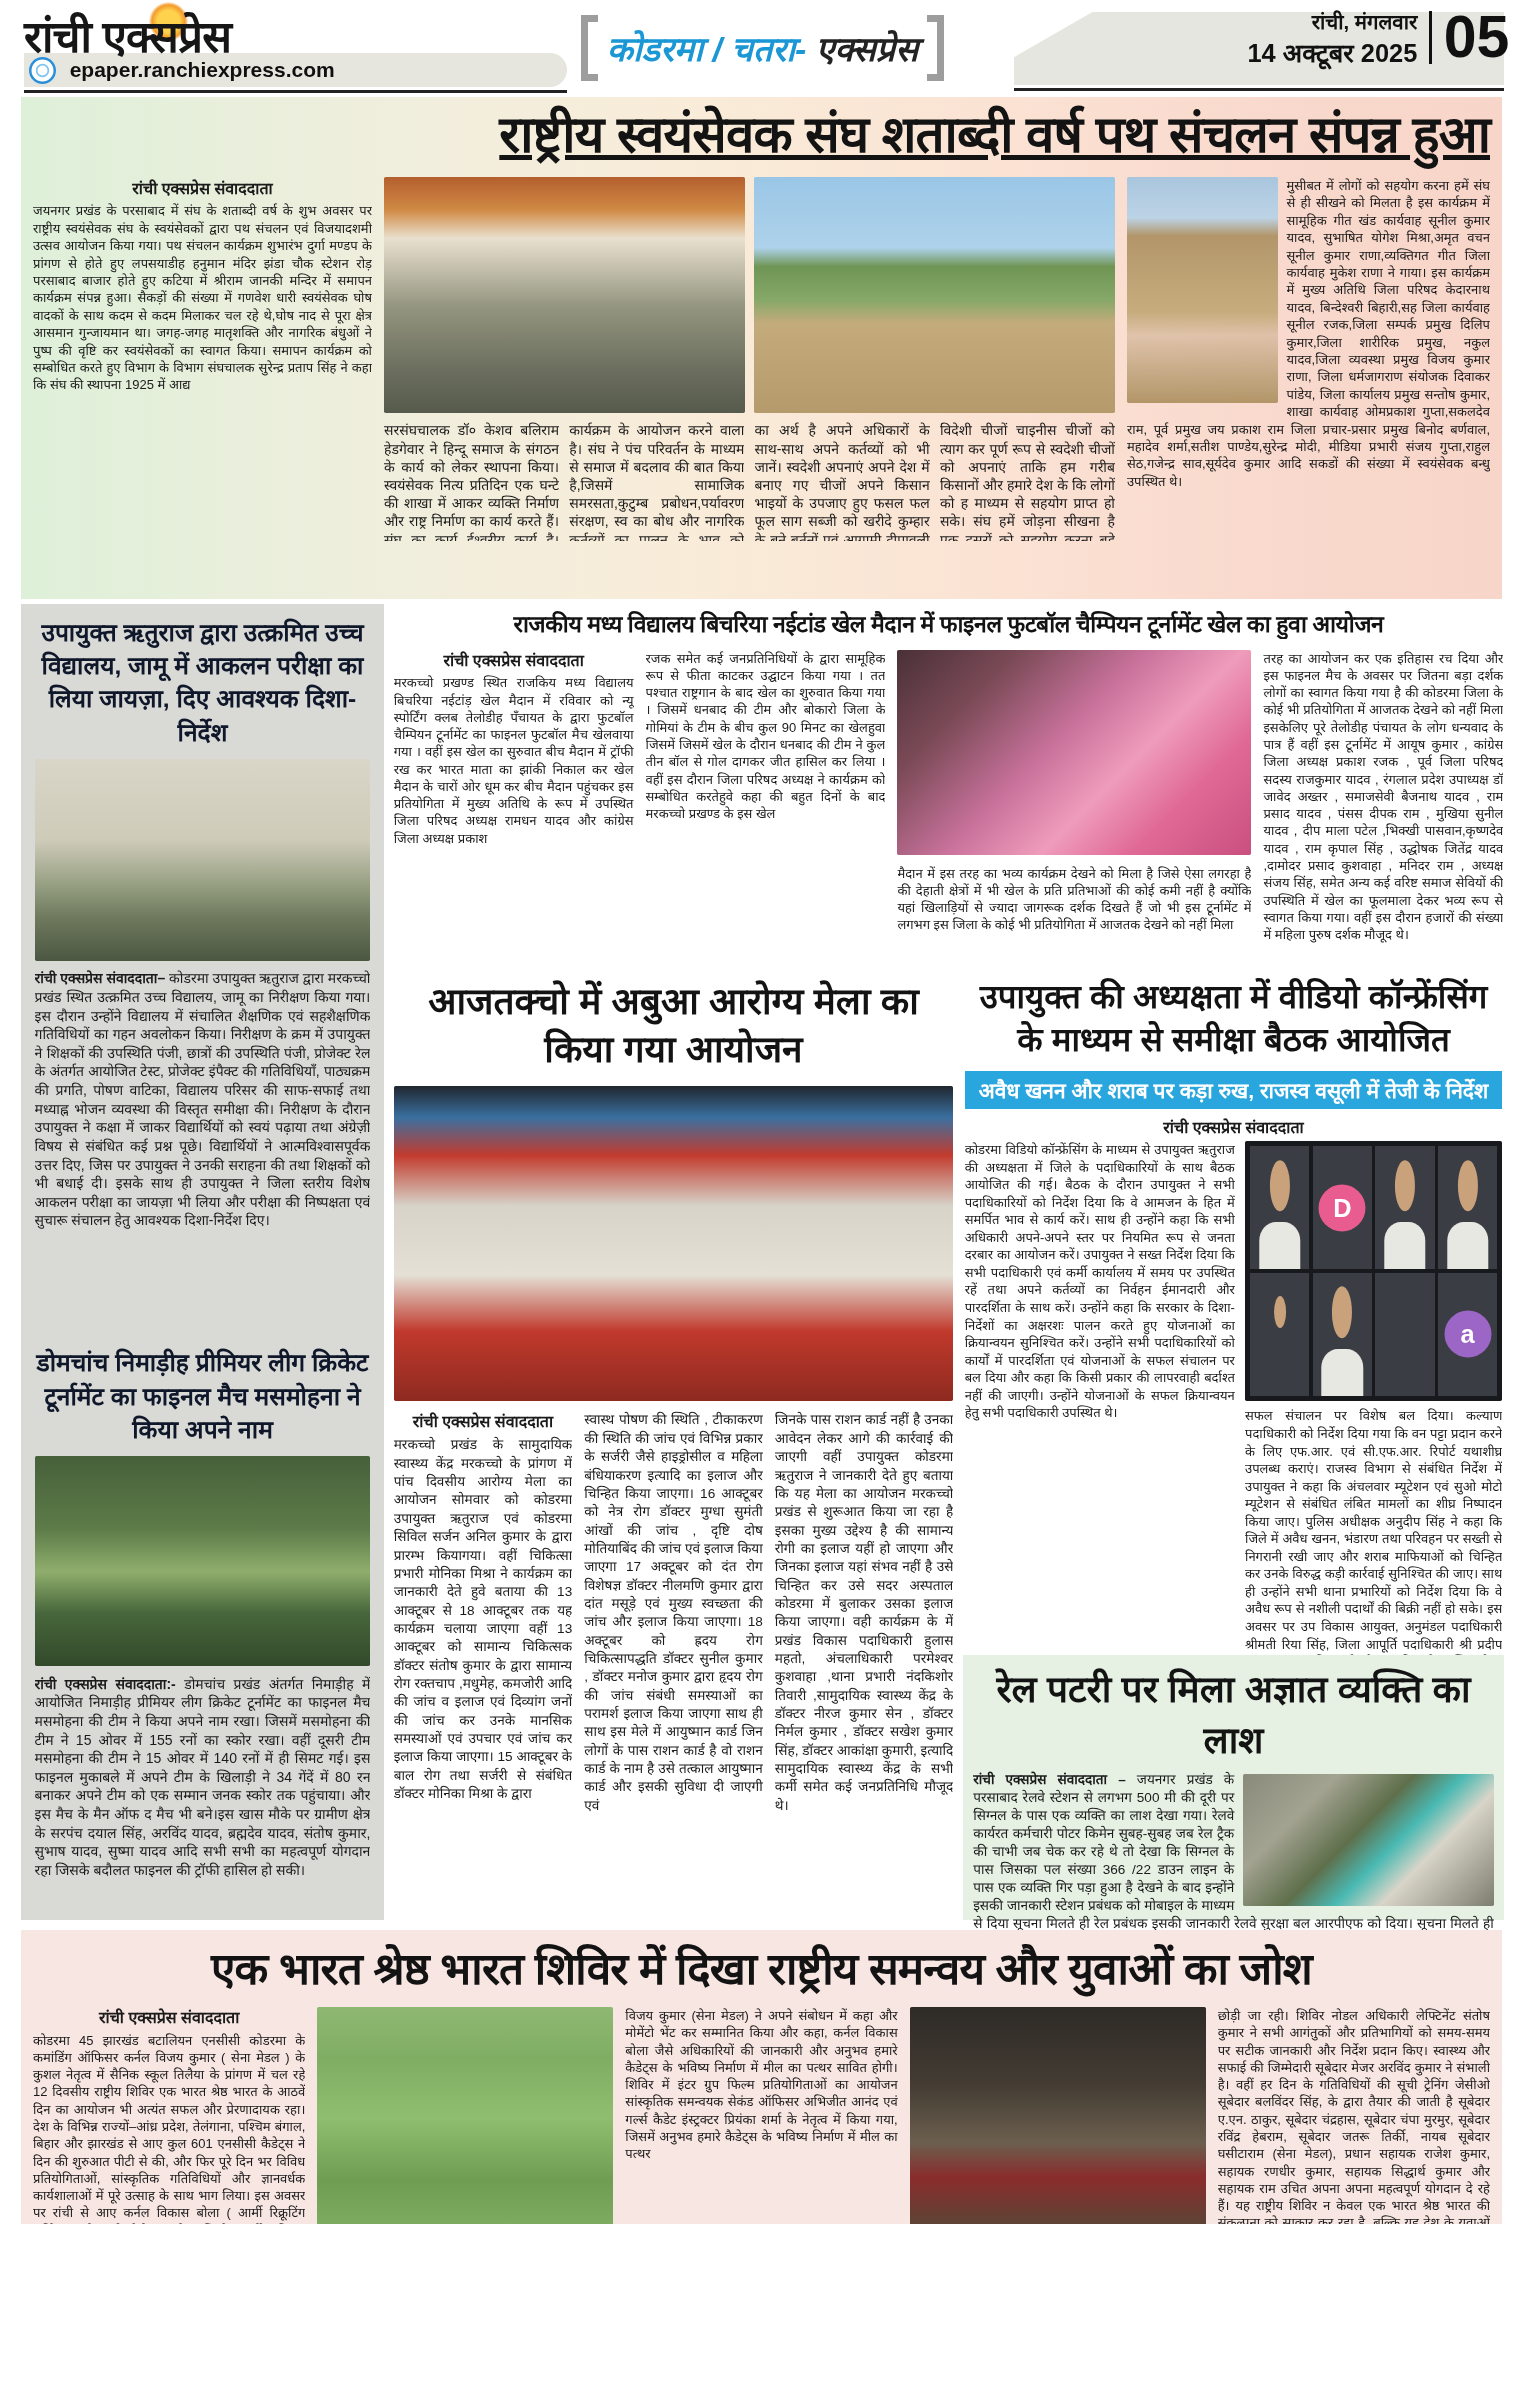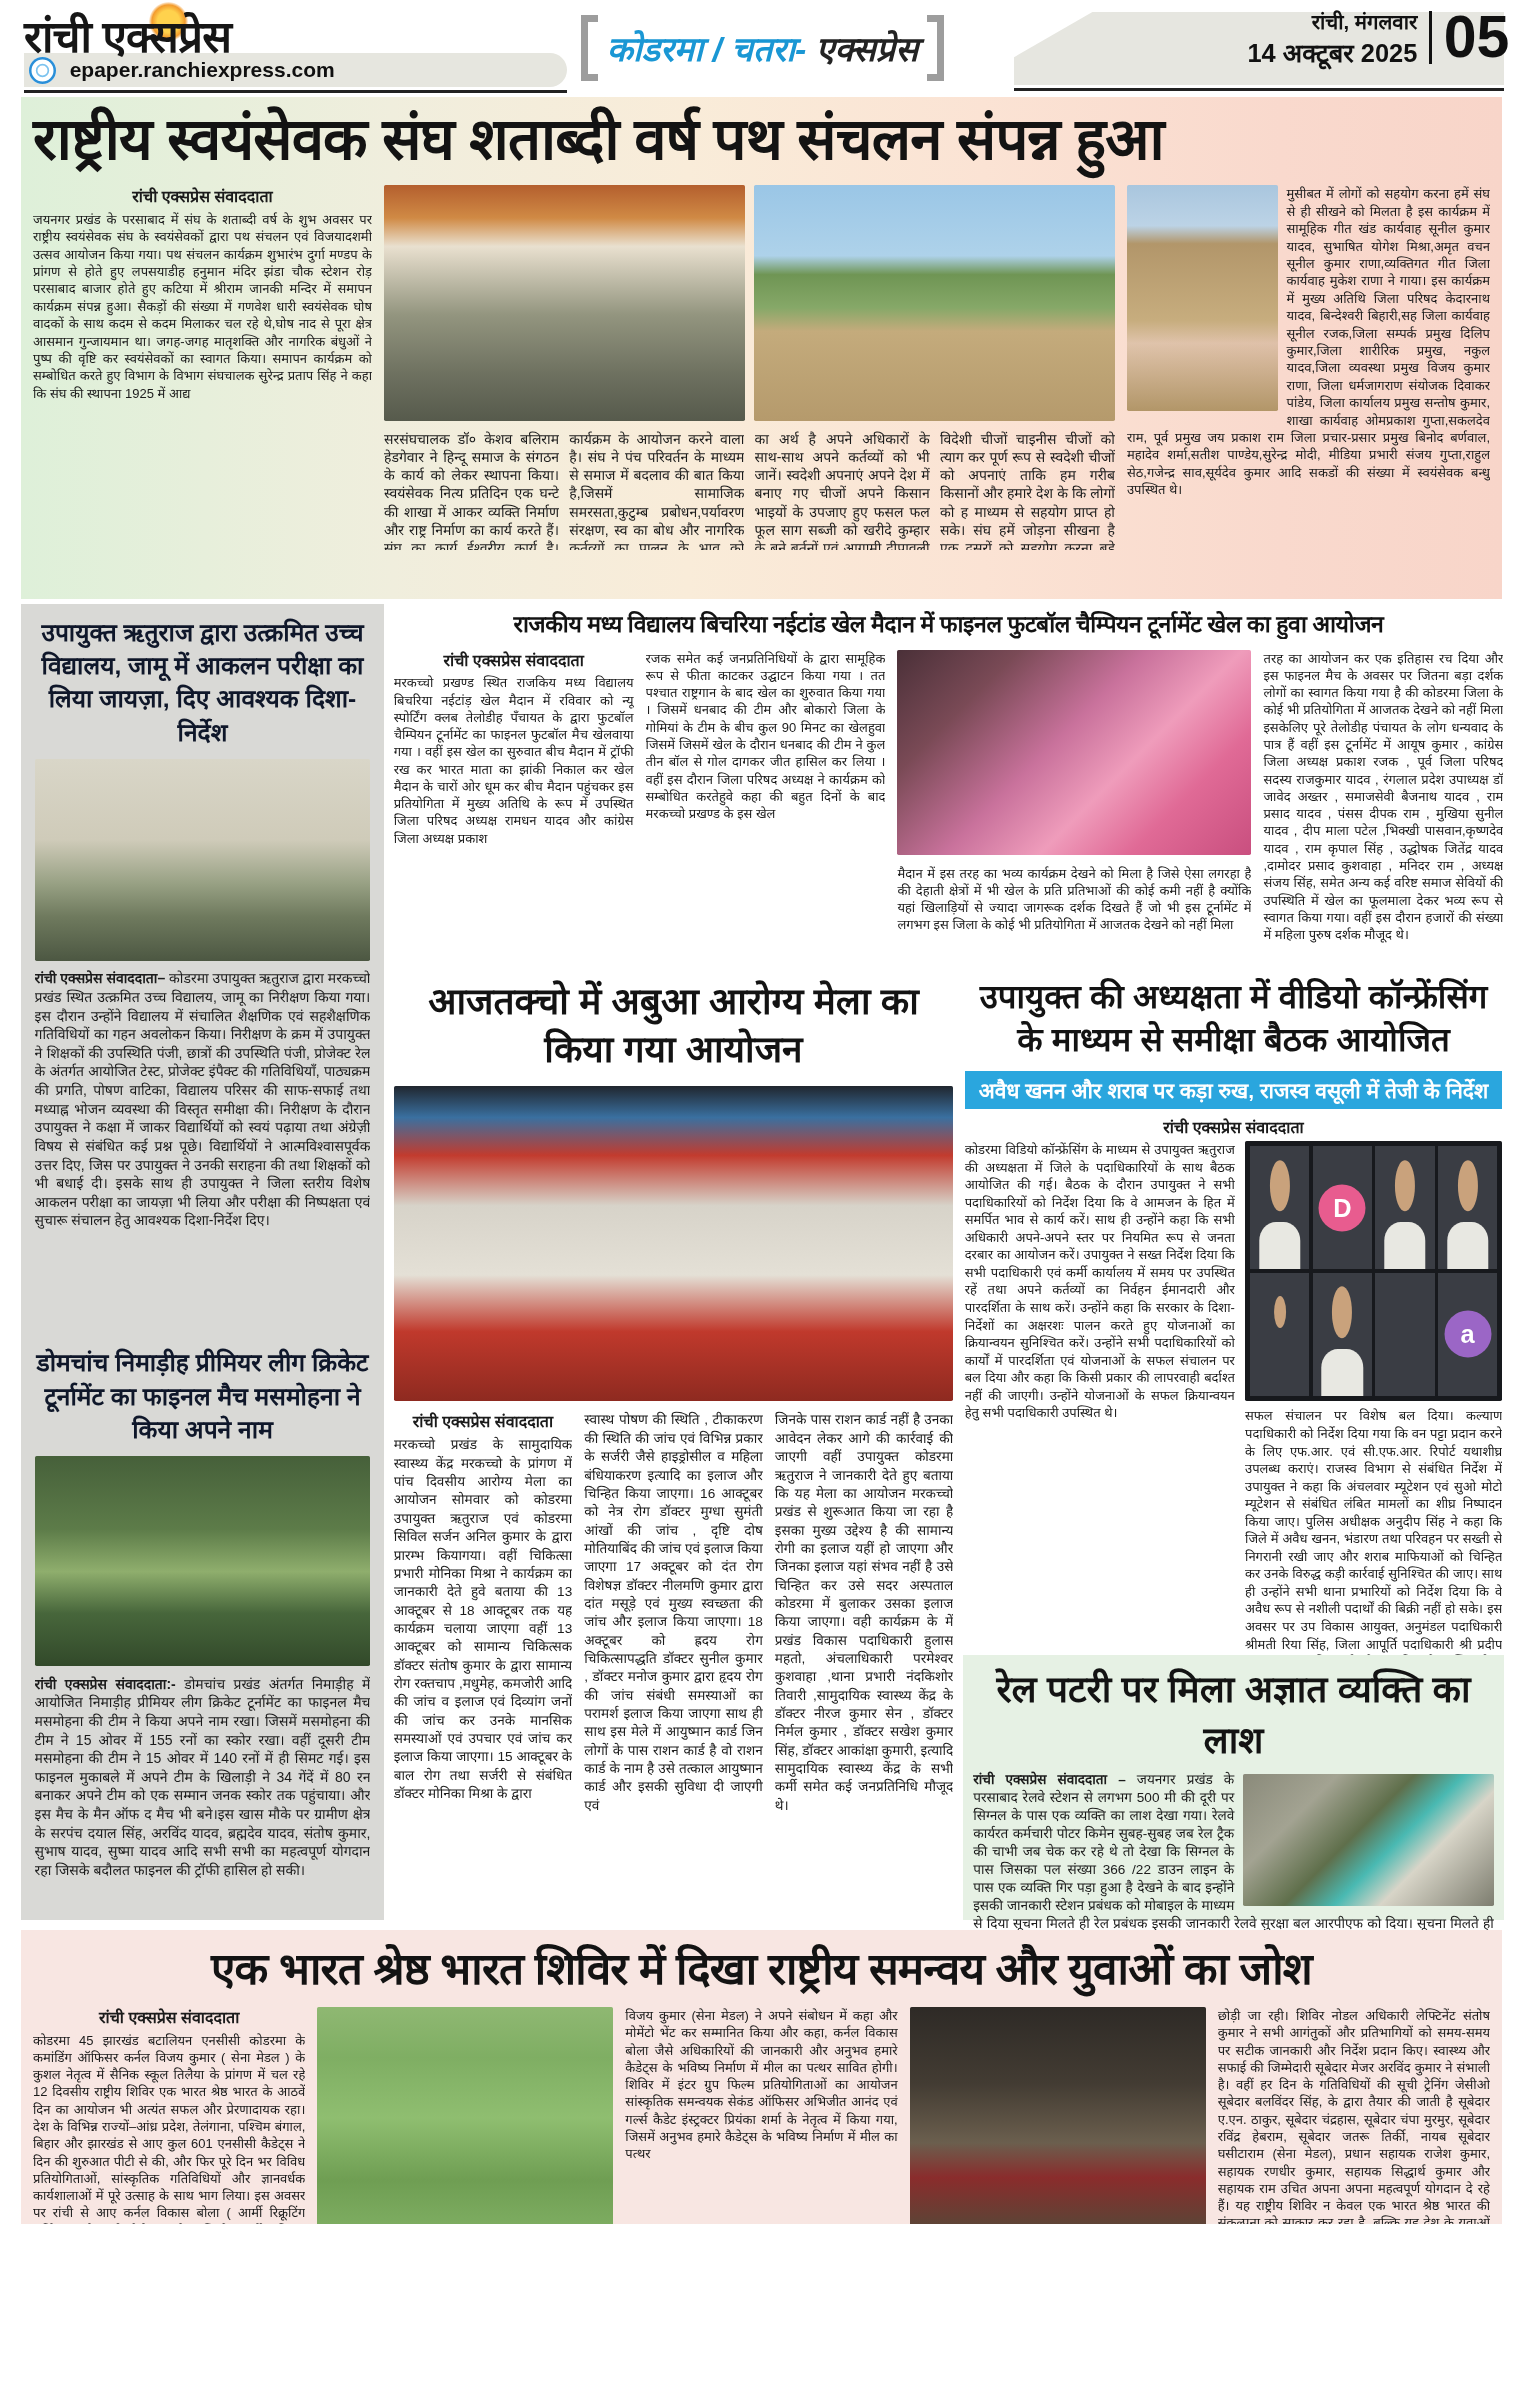--- a/index.html
+++ b/index.html
@@ -39,21 +39,21 @@
   #date-line1 { font-size:20.4px; }
   #date-line2 { font-size:25.4px; }
   #date-divider { width:2.5px; height:53px; background:#111; }
   #page-number { font-size:59px; font-weight:800; color:#111; line-height:1; }
   #rule-right { position:absolute; left:1014px; top:88px; width:490px; height:2.5px; background:#222; }
 
   
   #lead { top:97px; left:21px; width:1481px; height:502px;
           background:linear-gradient(90deg,#def0d9 0%,#f0eedd 25%,#f9ecd9 45%,#fbe3d4 65%,#f9d9cd 85%,#f8d5c9 100%);
           padding:6.8px 12px; }
-  #lead-headline { font-size:58px; font-weight:800; letter-spacing:-0.8px; text-align:left; color:#131313; line-height:1.2; }
+  #lead-headline { font-size:51px; font-weight:800; letter-spacing:-0.8px; text-align:right; color:#131313; line-height:1.2;text-decoration:underline; }
   #lead-body { display:flex; gap:12px; margin-top:12px; height:365px; }
   #lead-col1 { width:339px; }
   .byline { font-weight:800; text-align:center; font-size:16px; margin-bottom:3.4px; }
   .lead-text { font-size:13px; line-height:1.34; }
   #lead-center { width:731px; display:flex; flex-direction:column; gap:8.5px; }
   #lead-photos { display:flex; gap:8.5px; height:236px; }
   #photo-rss-gathering { flex:1; background:linear-gradient(180deg,#b45f2e 0%,#d08a45 14%,#e9e0cf 26%,#93957f 55%,#6e7160 80%,#565a4c 100%); }
   #photo-rss-march { flex:1; background:linear-gradient(180deg,#9ac6e6 0%,#aed2ea 30%,#6f9554 38%,#86a868 52%,#c4ab7c 62%,#b59a6c 100%); }
   #lead-cols { display:flex; gap:10.2px; height:120px; }
   .lead-subcol { flex:1; font-size:14px; line-height:1.3; }

